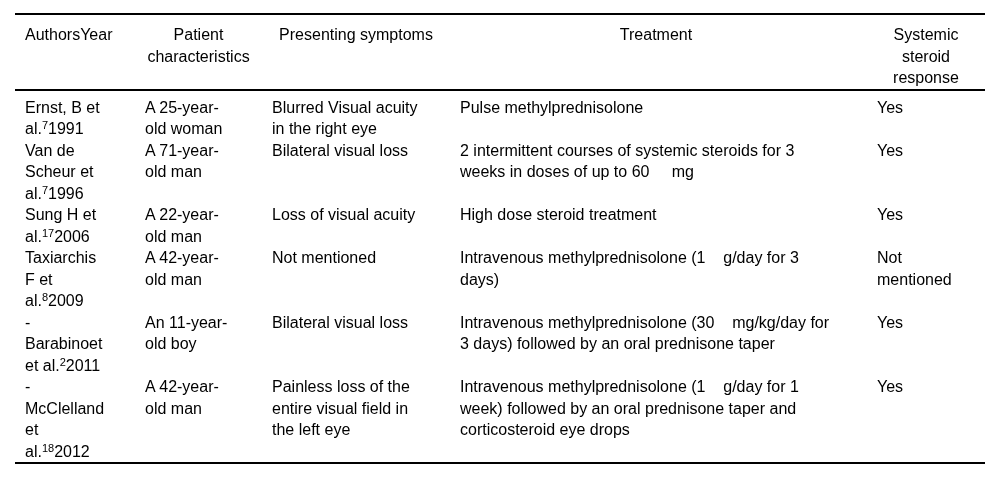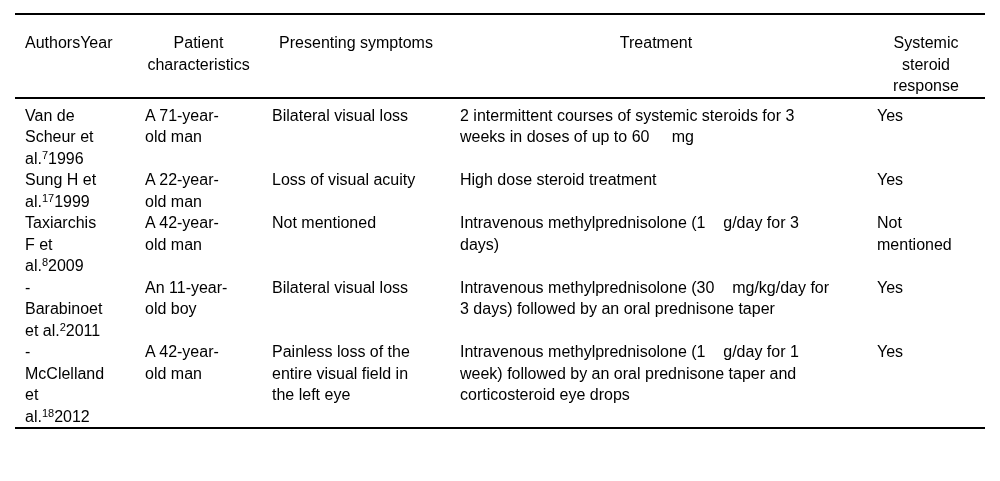--- a/index.html
+++ b/index.html
@@ -27,21 +27,21 @@
   th, td {
     vertical-align: top;
     padding: 0;
     font-weight: normal;
     white-space: pre-wrap;
     text-align: left;
   }
   thead th {
     border-bottom: 2px solid #000;
     text-align: center;
-    padding-top: 17px;
+    padding-top: 9px;
   }
   thead th.c1 { text-align: left; }
   .c1 { padding-left: 10px; }
   .c2 { padding-right: 20px; margin-top: 41px; }
   .c3 { padding-right: 20px; margin-left: 26px; }
   .c4 { padding-right: 25px; }
   .c5 { padding-right: 10px; }
   tbody tr:first-child td { padding-top: 6px; }
   sup {
     font-size: 11px;
@@ -69,33 +69,43 @@
 characteristics</th>
       <th class="c3">Presenting symptoms</th>
       <th class="c4">Treatment</th>
       <th class="c5">Systemic
 steroid
 response</th>
     </tr>
   </thead>
   <tbody>
     <tr>
+      <td class="c1"><span>Ernst, B et
+al.</span><sup>7</sup><span>1991</span></td>
+      <td class="c2">A 25-year-
+old woman</td>
+      <td class="c3">Blurred Visual acuity
+in the right eye</td>
+      <td class="c4">Pulse methylprednisolone</td>
+      <td class="c5">Yes</td>
+    </tr>
+    <tr>
       <td class="c1"><span>Van de
 Scheur et
 al.</span><sup>7</sup><span>1996</span></td>
       <td class="c2">A 71-year-
 old man</td>
       <td class="c3">Bilateral visual loss</td>
       <td class="c4">2 intermittent courses of systemic steroids for 3
 weeks in doses of up to 60     mg</td>
       <td class="c5">Yes</td>
     </tr>
     <tr>
       <td class="c1"><span>Sung H et
-al.</span><sup>17</sup><span>1999</span></td>
+al.</span><sup>17</sup><span>2006</span></td>
       <td class="c2">A 22-year-
 old man</td>
       <td class="c3">Loss of visual acuity</td>
       <td class="c4">High dose steroid treatment</td>
       <td class="c5">Yes</td>
     </tr>
     <tr>
       <td class="c1"><span>Taxiarchis
 F et
 al.</span><sup>8</sup><span>2009</span></td>

